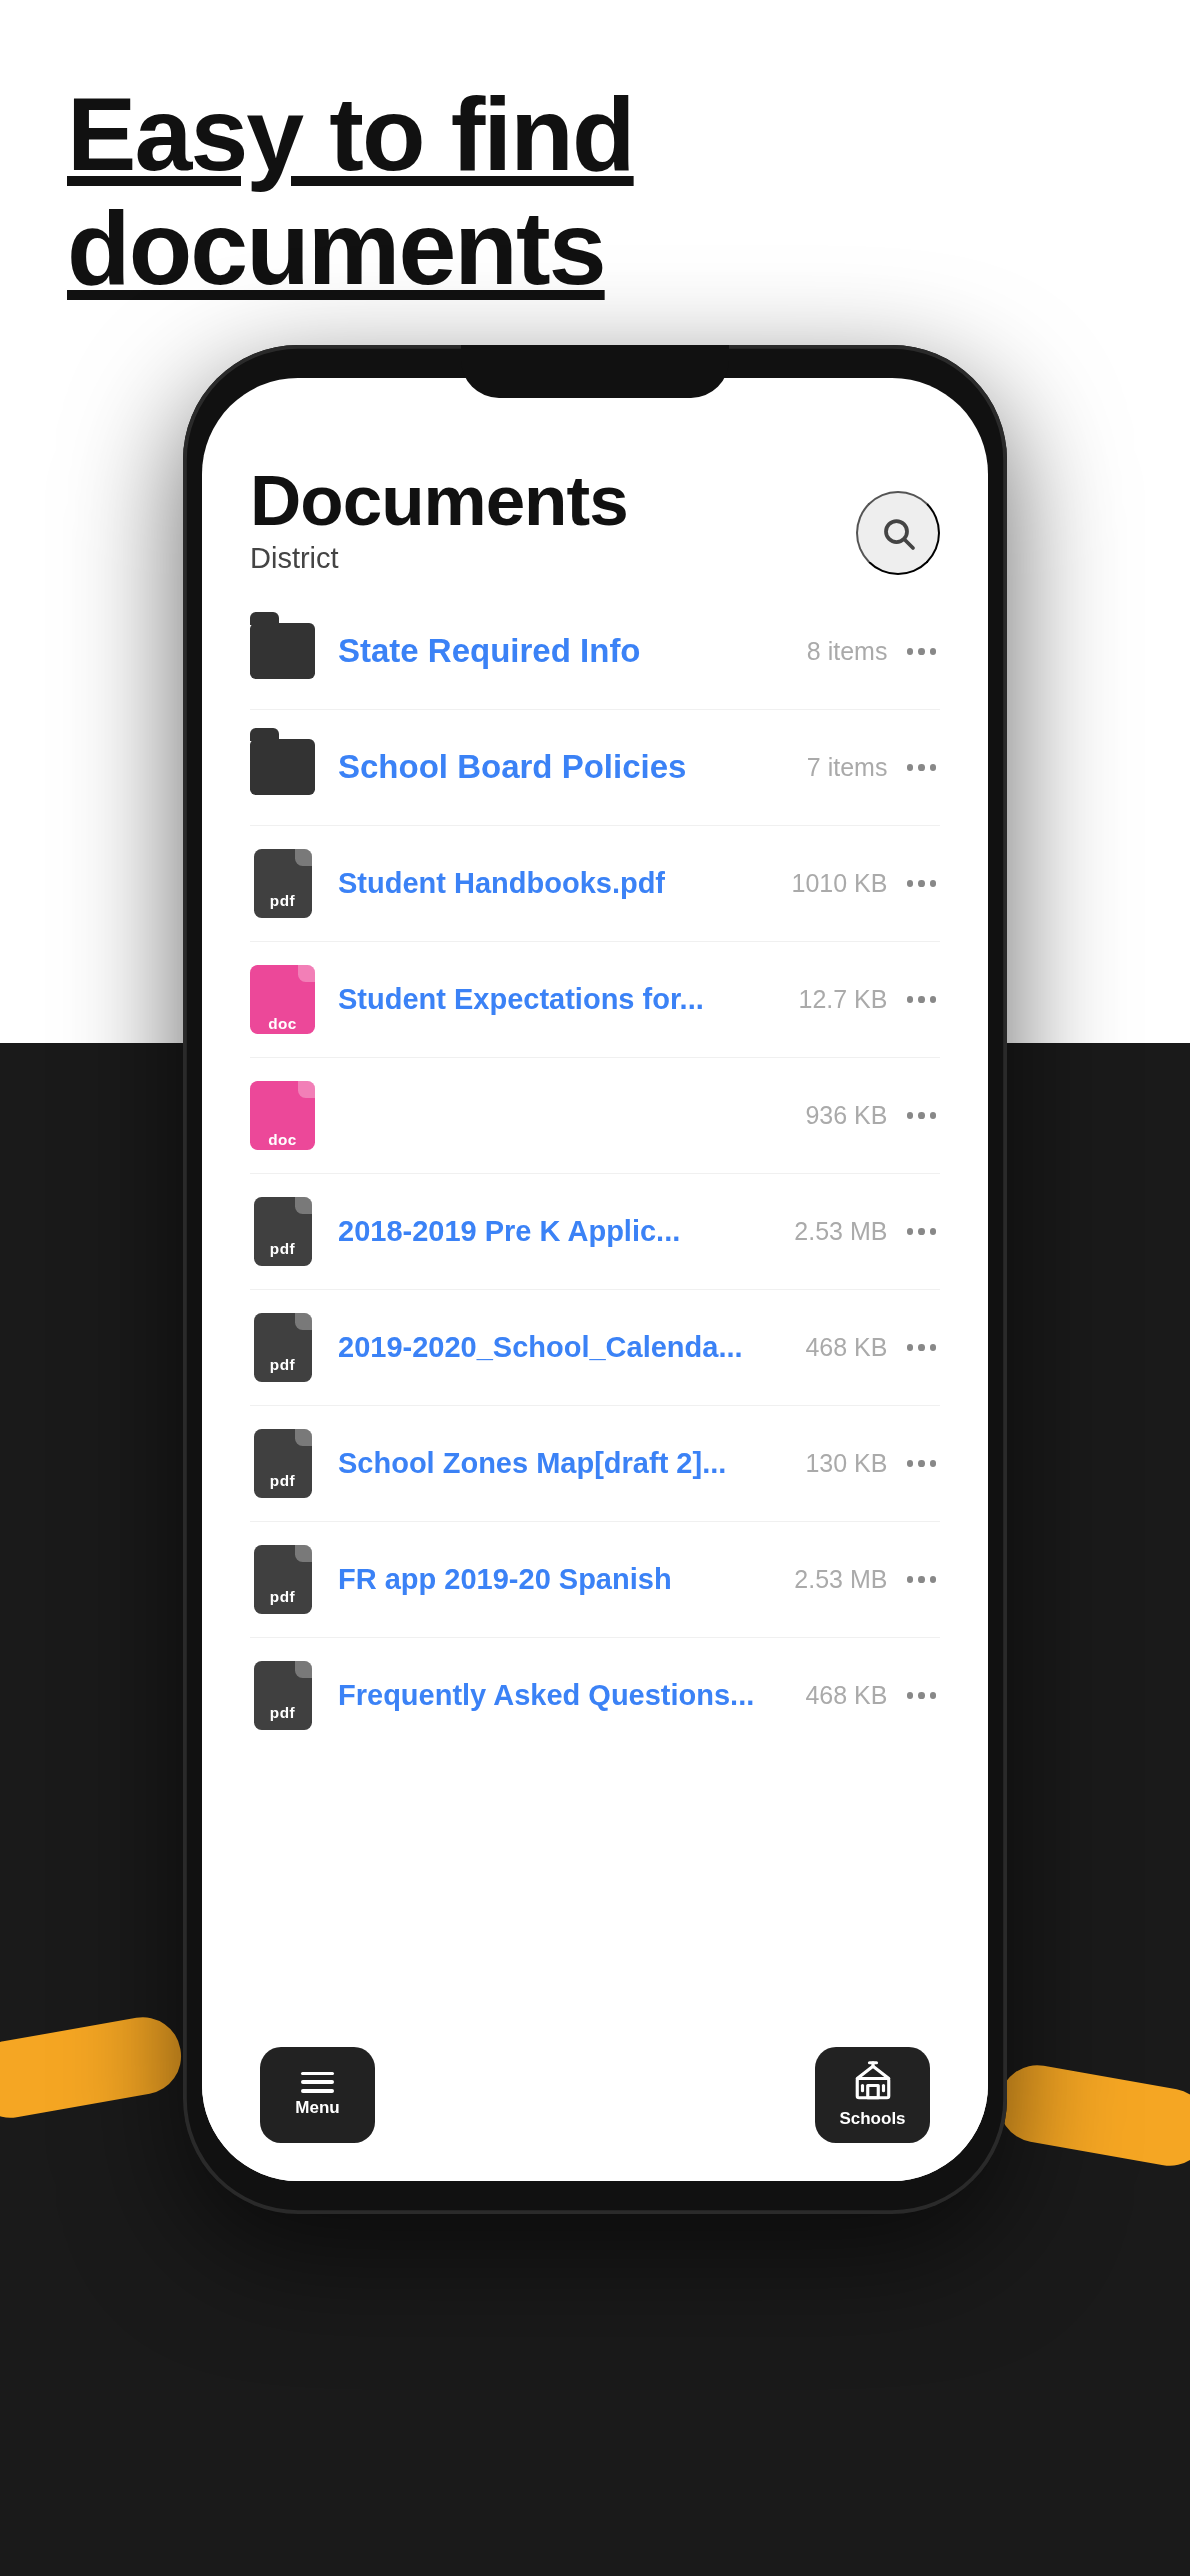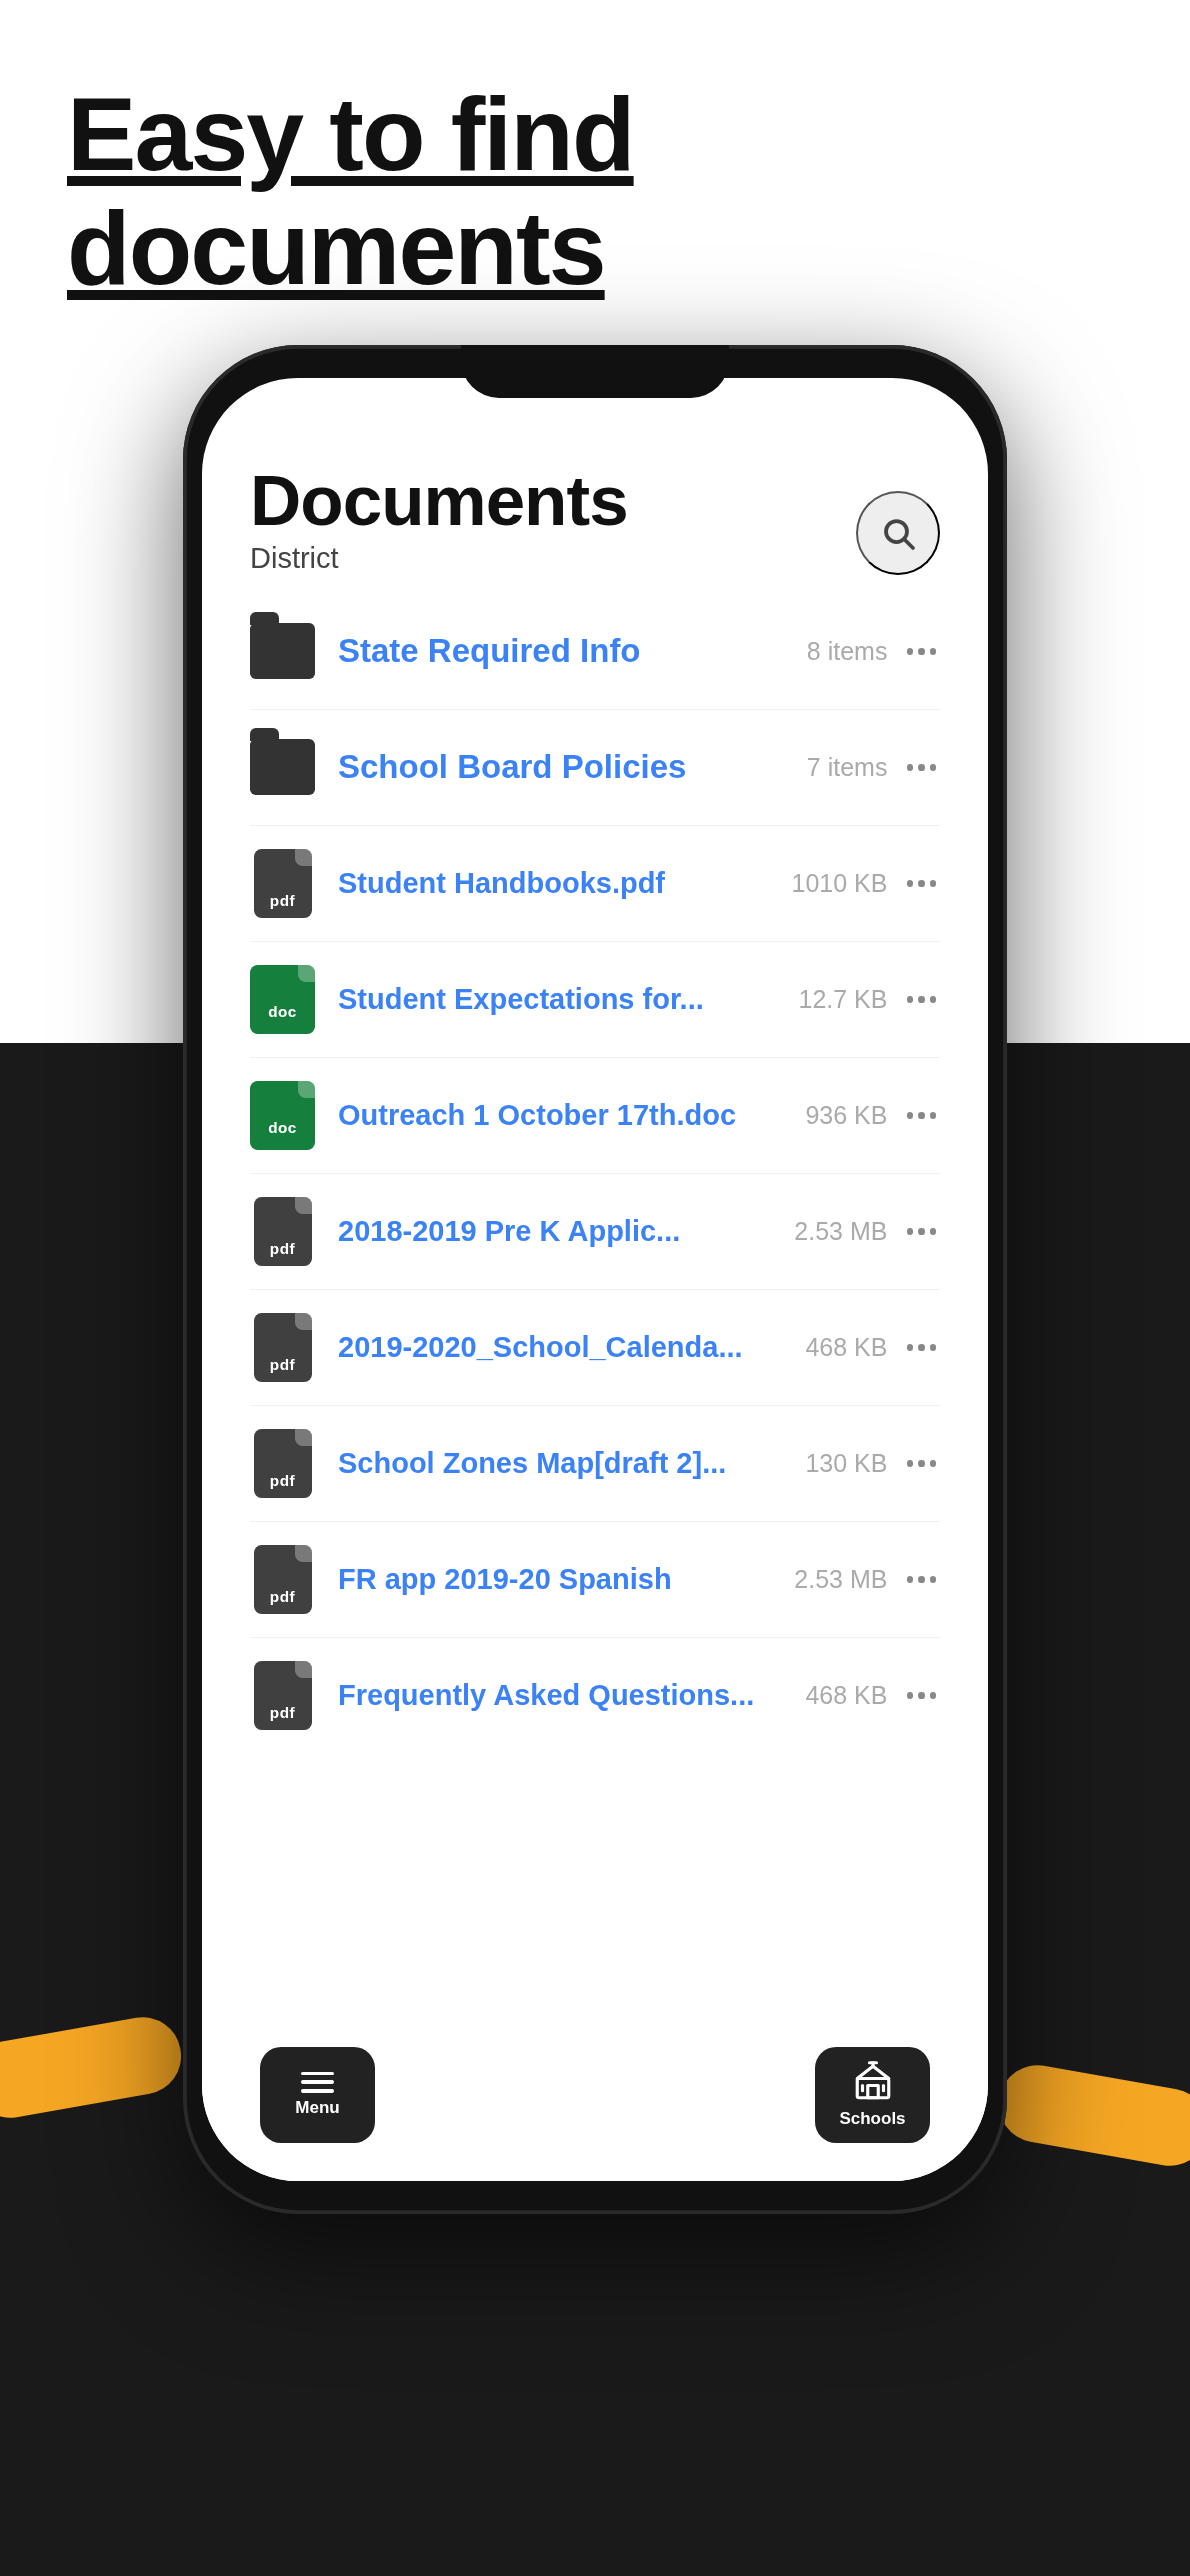--- a/index.html
+++ b/index.html
@@ -227,27 +227,27 @@
       font-size: 15.3px;
       font-weight: 800;
       color: white;
       letter-spacing: 0.5px;
     }
 
     
     .doc-file-icon {
       width: 66px;
       height: 69px;
-      background: #15803d;
+      background: #ec4899;
       border-radius: 7.7px;
       display: flex;
       flex-direction: column;
       align-items: center;
       justify-content: flex-end;
-      padding-bottom: 13px;
+      padding-bottom: 1px;
       position: relative;
     }
     .doc-file-icon::before {
       content: '';
       position: absolute;
       top: 0; right: 0;
       width: 17px;
       height: 17px;
       background: rgba(255,255,255,0.3);
       border-radius: 0 7.7px 0 7.7px;
@@ -452,23 +452,20 @@
             <div class="dot"></div>
             <div class="dot"></div>
           </div>
         </div>
 
         <div class="doc-item">
           <div class="doc-icon">
             <div class="doc-file-icon">
               <span class="doc-text">doc</span>
             </div>
-          </div>
-          <div class="doc-info">
-            <span class="doc-name">Outreach 1 October 17th.doc</span>
           </div>
           <span class="doc-meta">936 KB</span>
           <div class="more-btn">
             <div class="dot"></div>
             <div class="dot"></div>
             <div class="dot"></div>
           </div>
         </div>
 
         <div class="doc-item">

